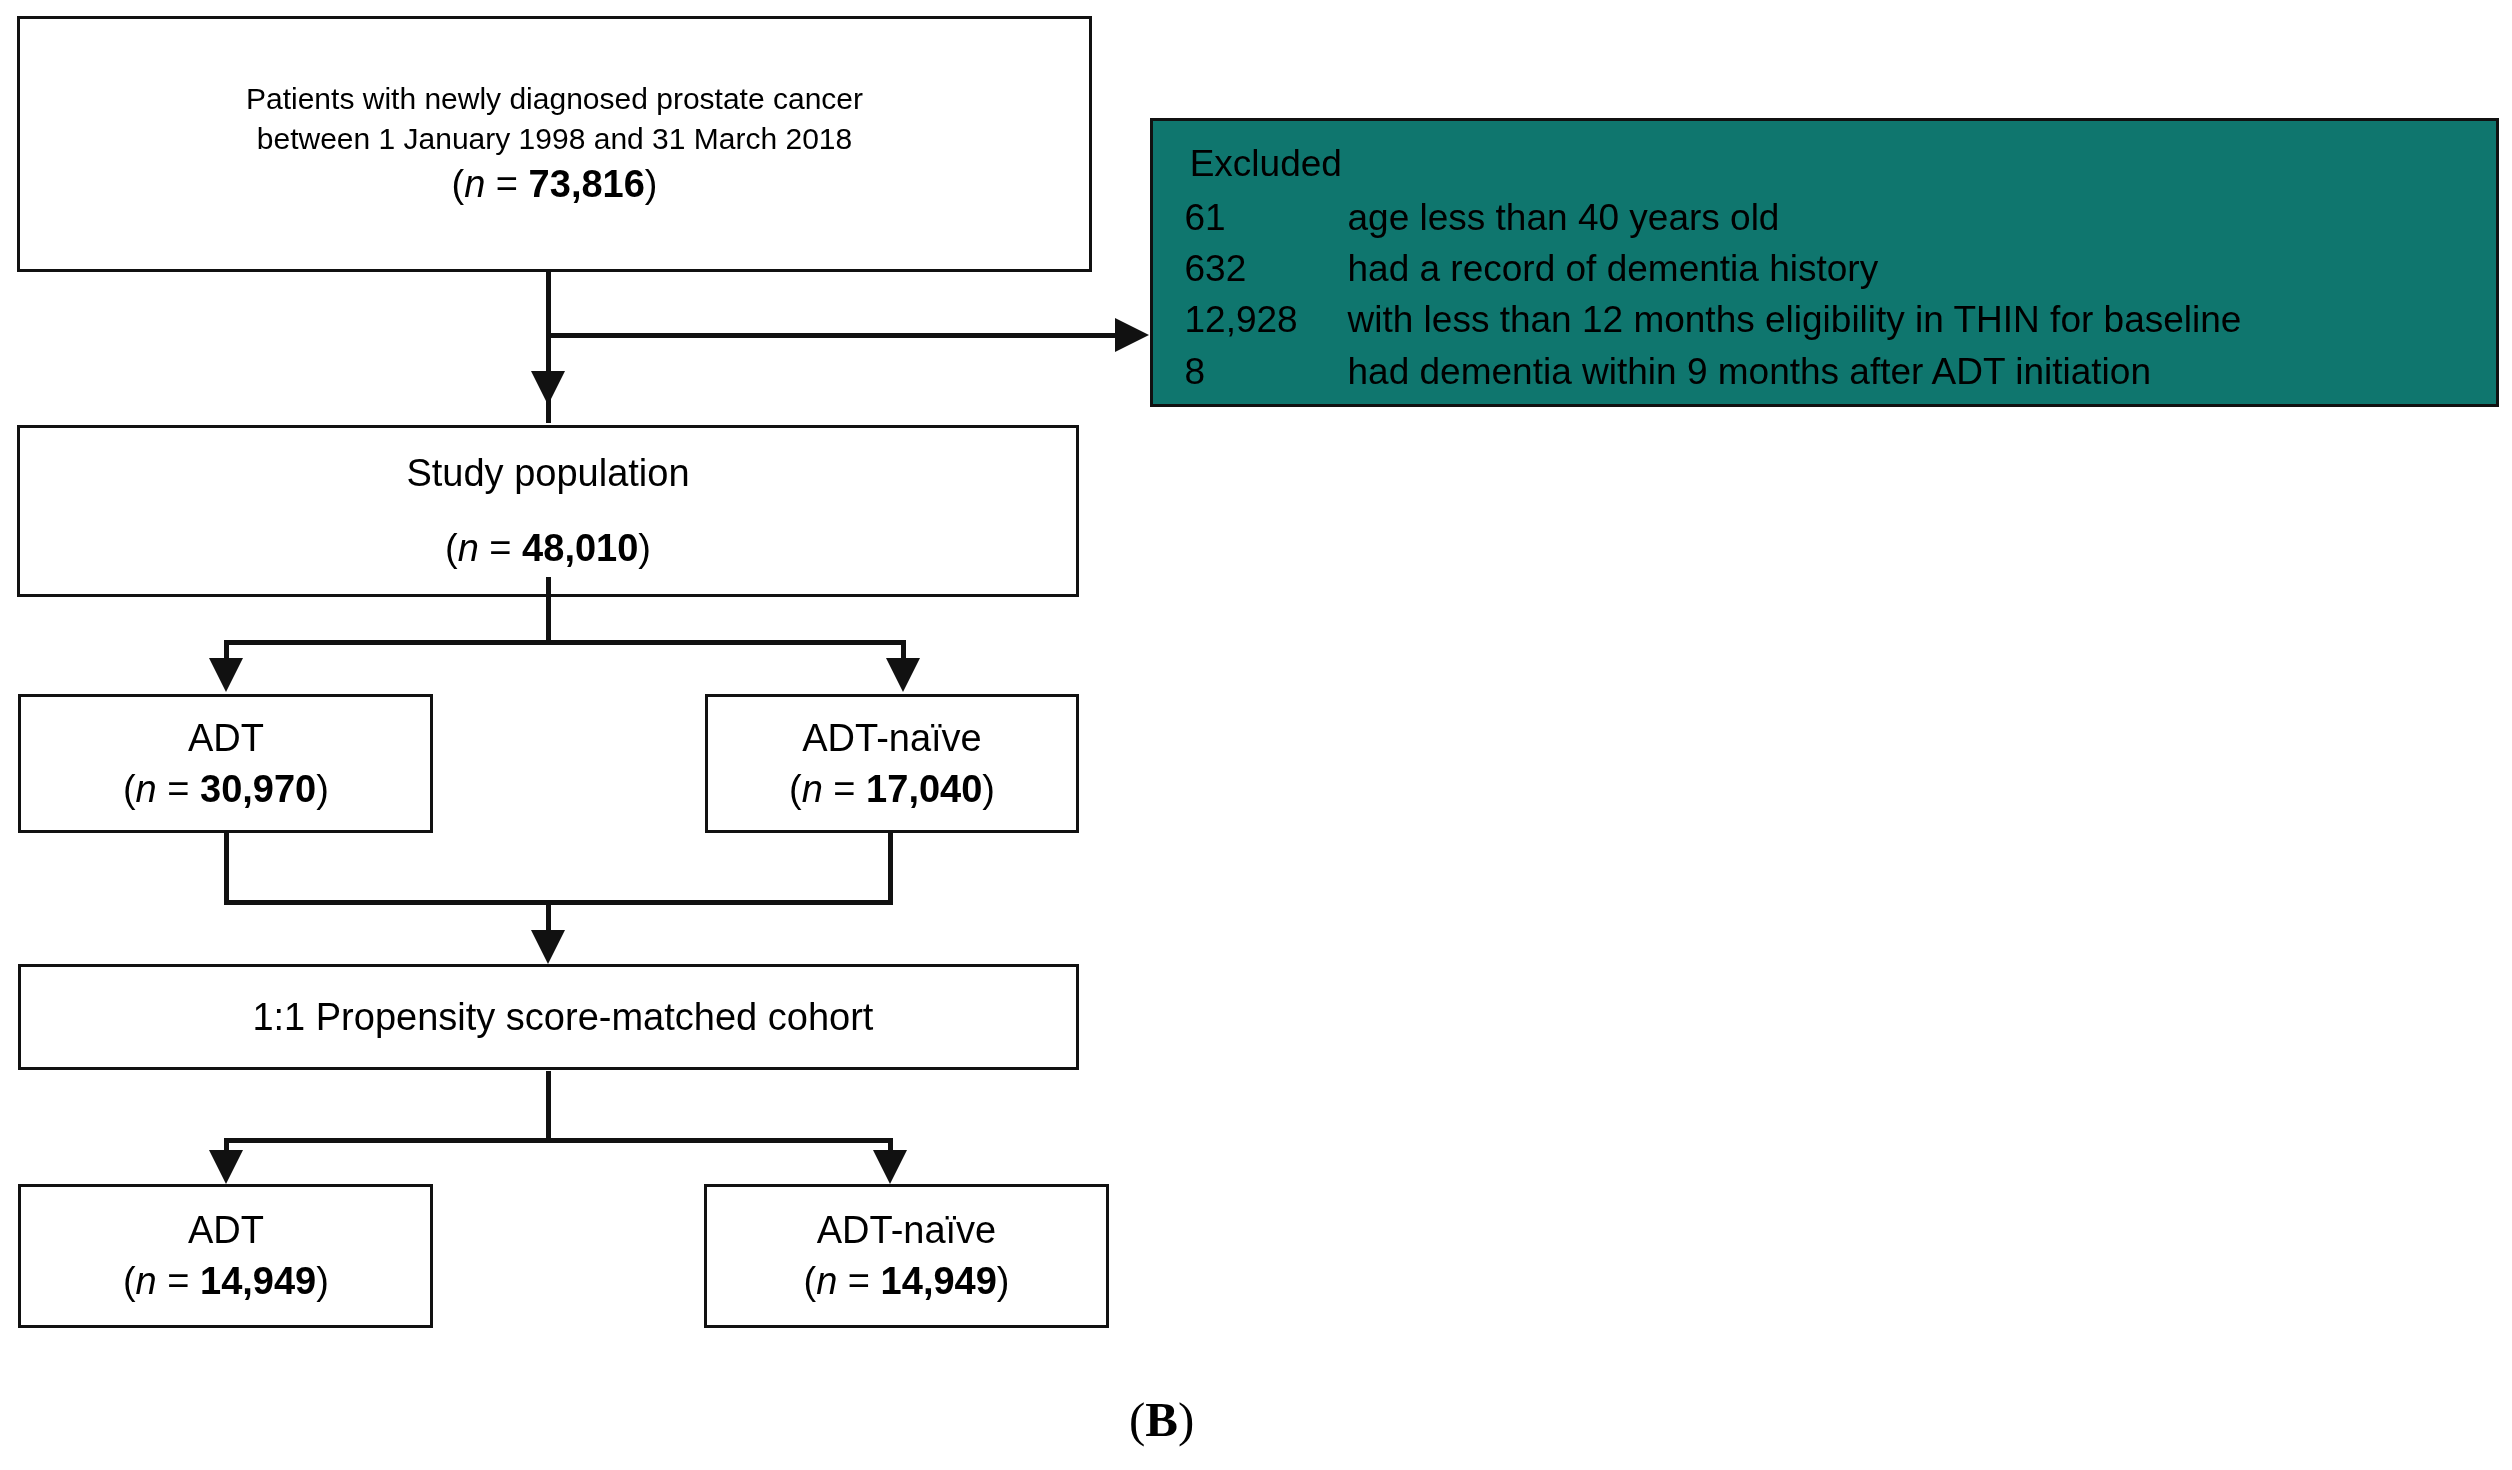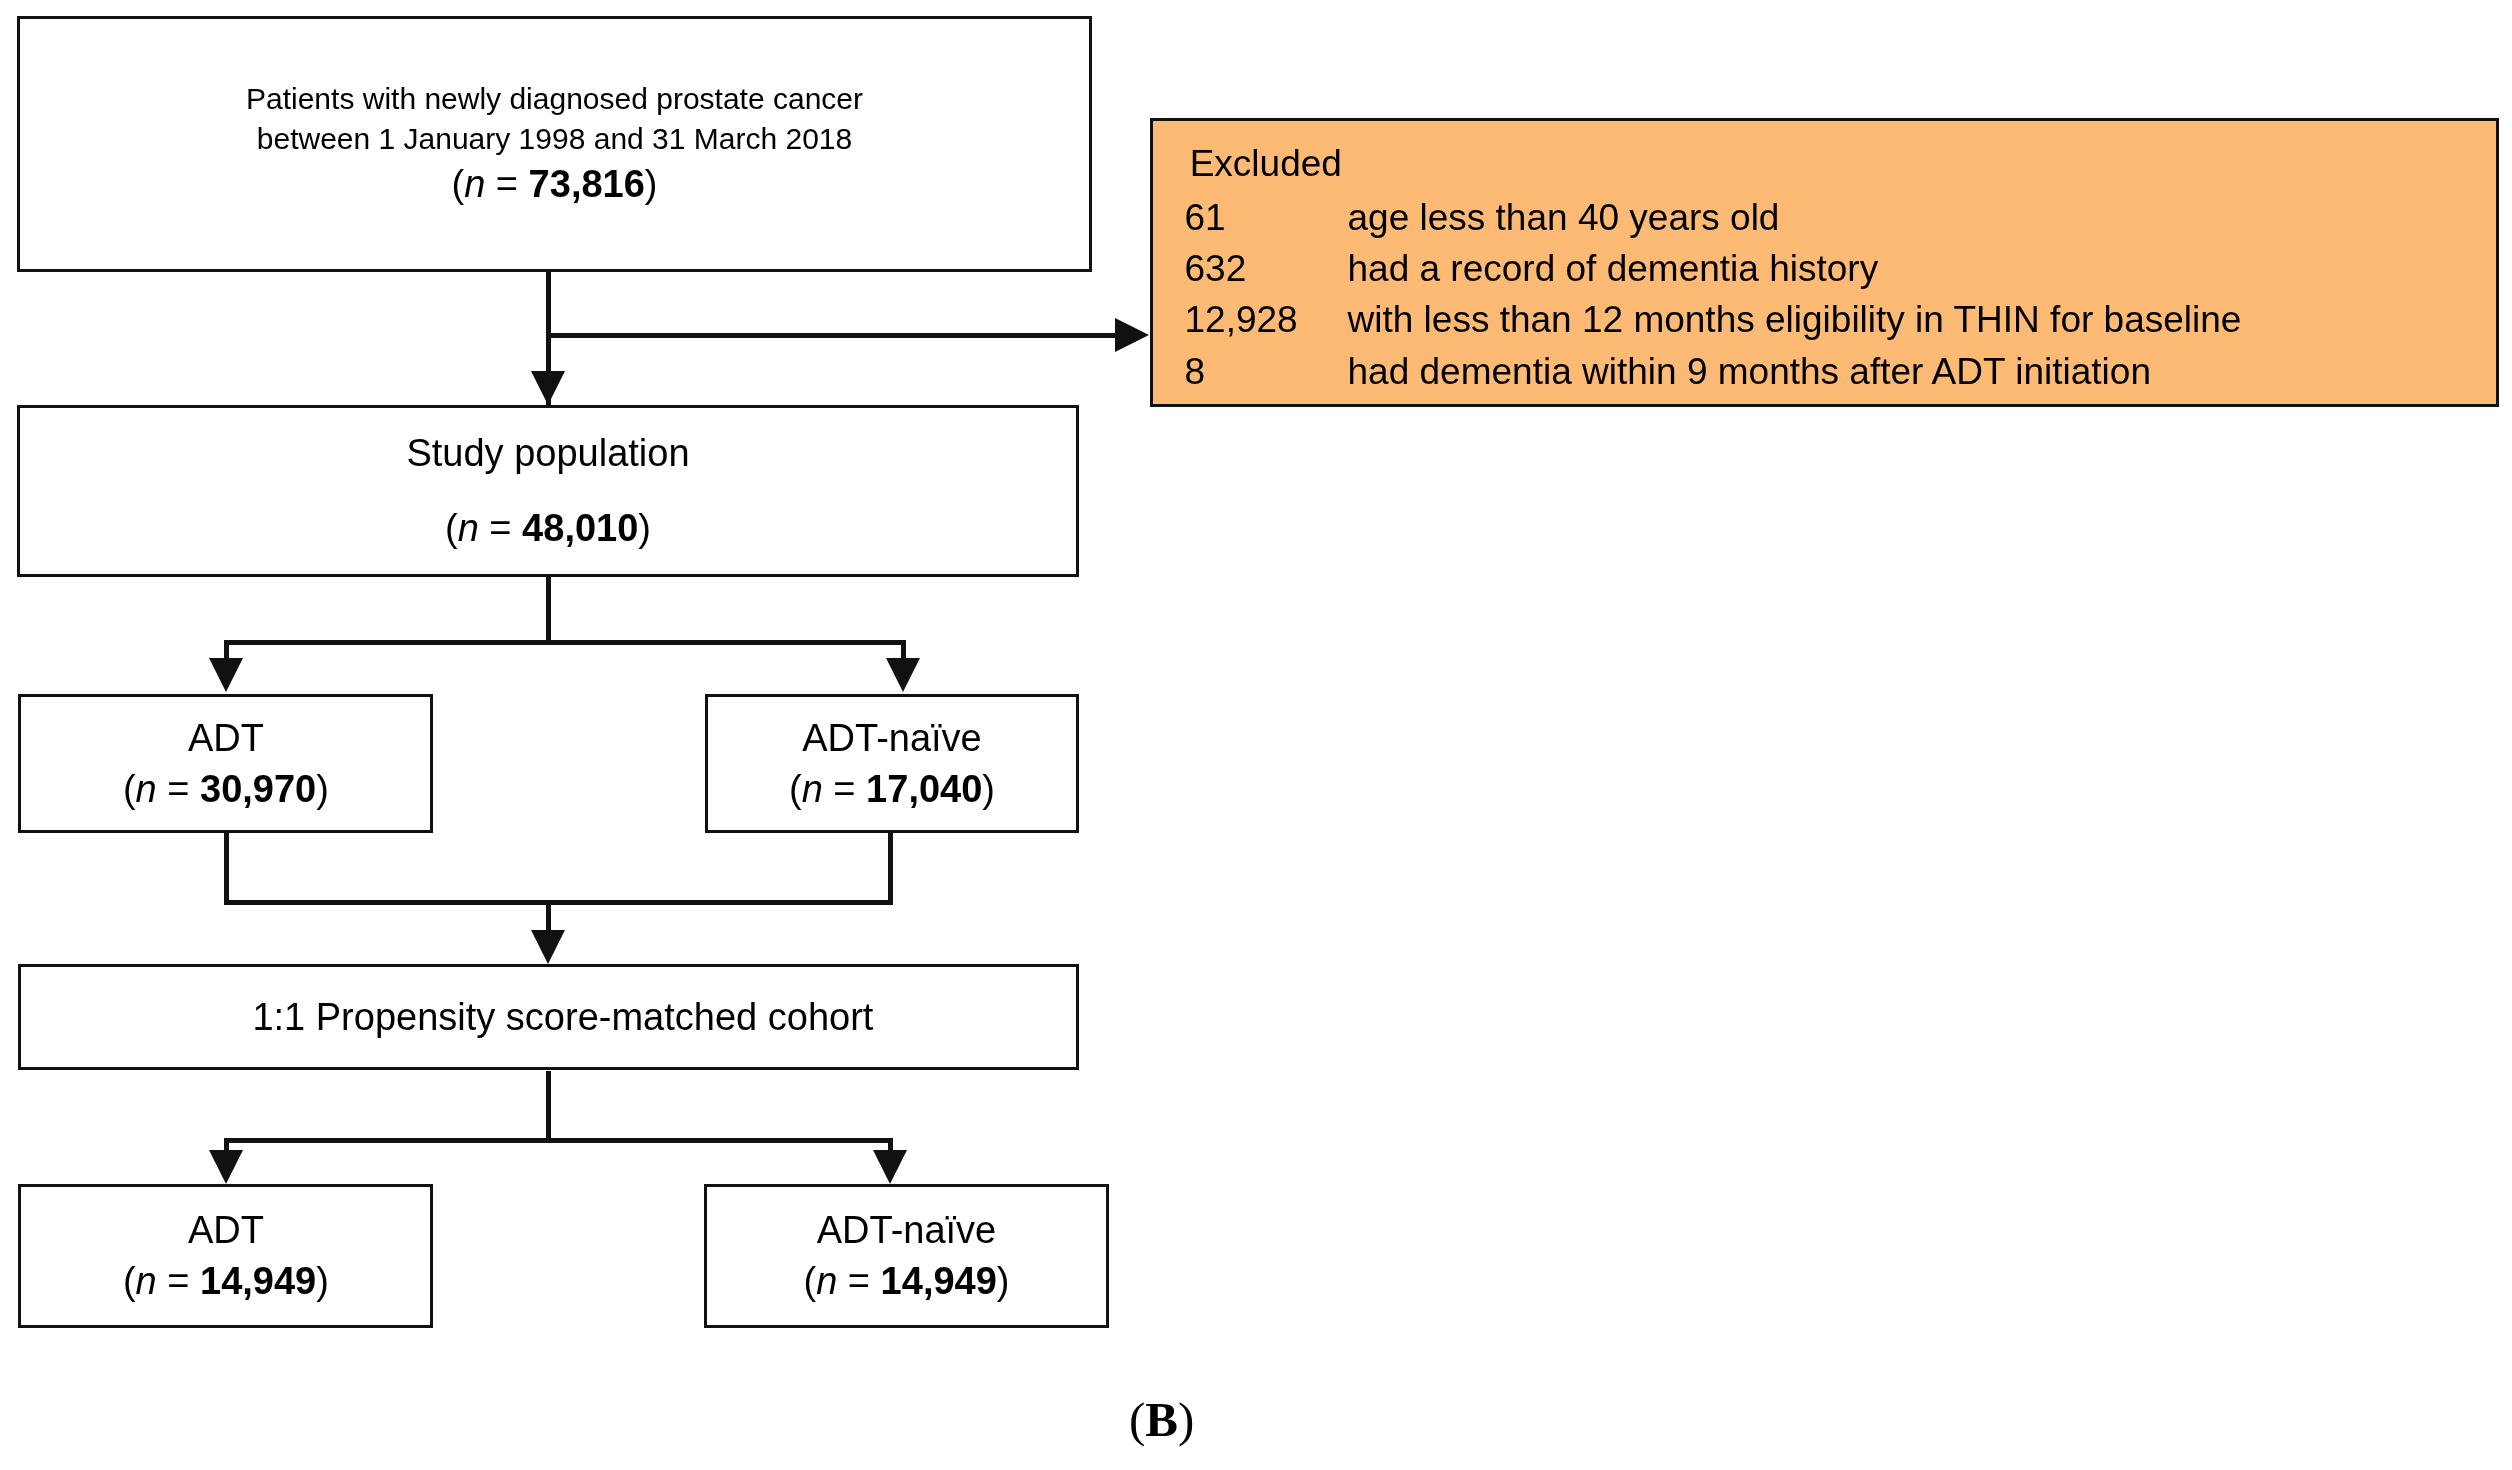--- a/index.html
+++ b/index.html
@@ -35,21 +35,21 @@
   .t-md{font-size:38px;}
 
   .nline{font-size:38px;}
   .nline .ital{font-style:italic;}
   .nline .bold{font-weight:bold;}
 
   
   #excluded-box{
     position:absolute;
     box-sizing:border-box;
-    background:#fdba74;
+    background:#0f766e;
     border:3.9px solid #111111;
     display:block;
     padding:17px 0 0 31.5px;
   }
   #excluded-title{
     font-size:37px;
     line-height:1.0;
     margin:6.6px 0 17px 5.2px;
   }
   .ex-row{
@@ -129,21 +129,21 @@
     <div class="ex-row">
       <span class="ex-count">12,928</span>
       <span class="ex-desc">with less than 12 months eligibility in THIN for baseline</span>
     </div>
     <div class="ex-row">
       <span class="ex-count">8</span>
       <span class="ex-desc">had dementia within 9 months after ADT initiation</span>
     </div>
   </div>
 
-  <div class="fbox" id="box-study-population" style="left:17px;top:405px;width:1062px;height:172px;gap:24px;">
+  <div class="fbox" id="box-study-population" style="left:17px;top:425px;width:1062px;height:172px;gap:24px;">
     <span class="ln t-md">Study population</span>
     <span class="ln nline"><span>(</span><span class="ital">n</span><span> = </span><span class="bold">48,010</span><span>)</span></span>
   </div>
 
   <div class="vline" style="left:546px;top:577px;height:66px;"></div>
   <div class="hline" style="left:224px;top:640px;width:682px;"></div>
   <div class="vline" style="left:224px;top:640px;height:19.7px;"></div>
   <div class="arrow-d" style="left:209px;top:658px;"></div>
   <div class="vline" style="left:901px;top:640px;height:19.7px;"></div>
   <div class="arrow-d" style="left:886px;top:658px;"></div>

